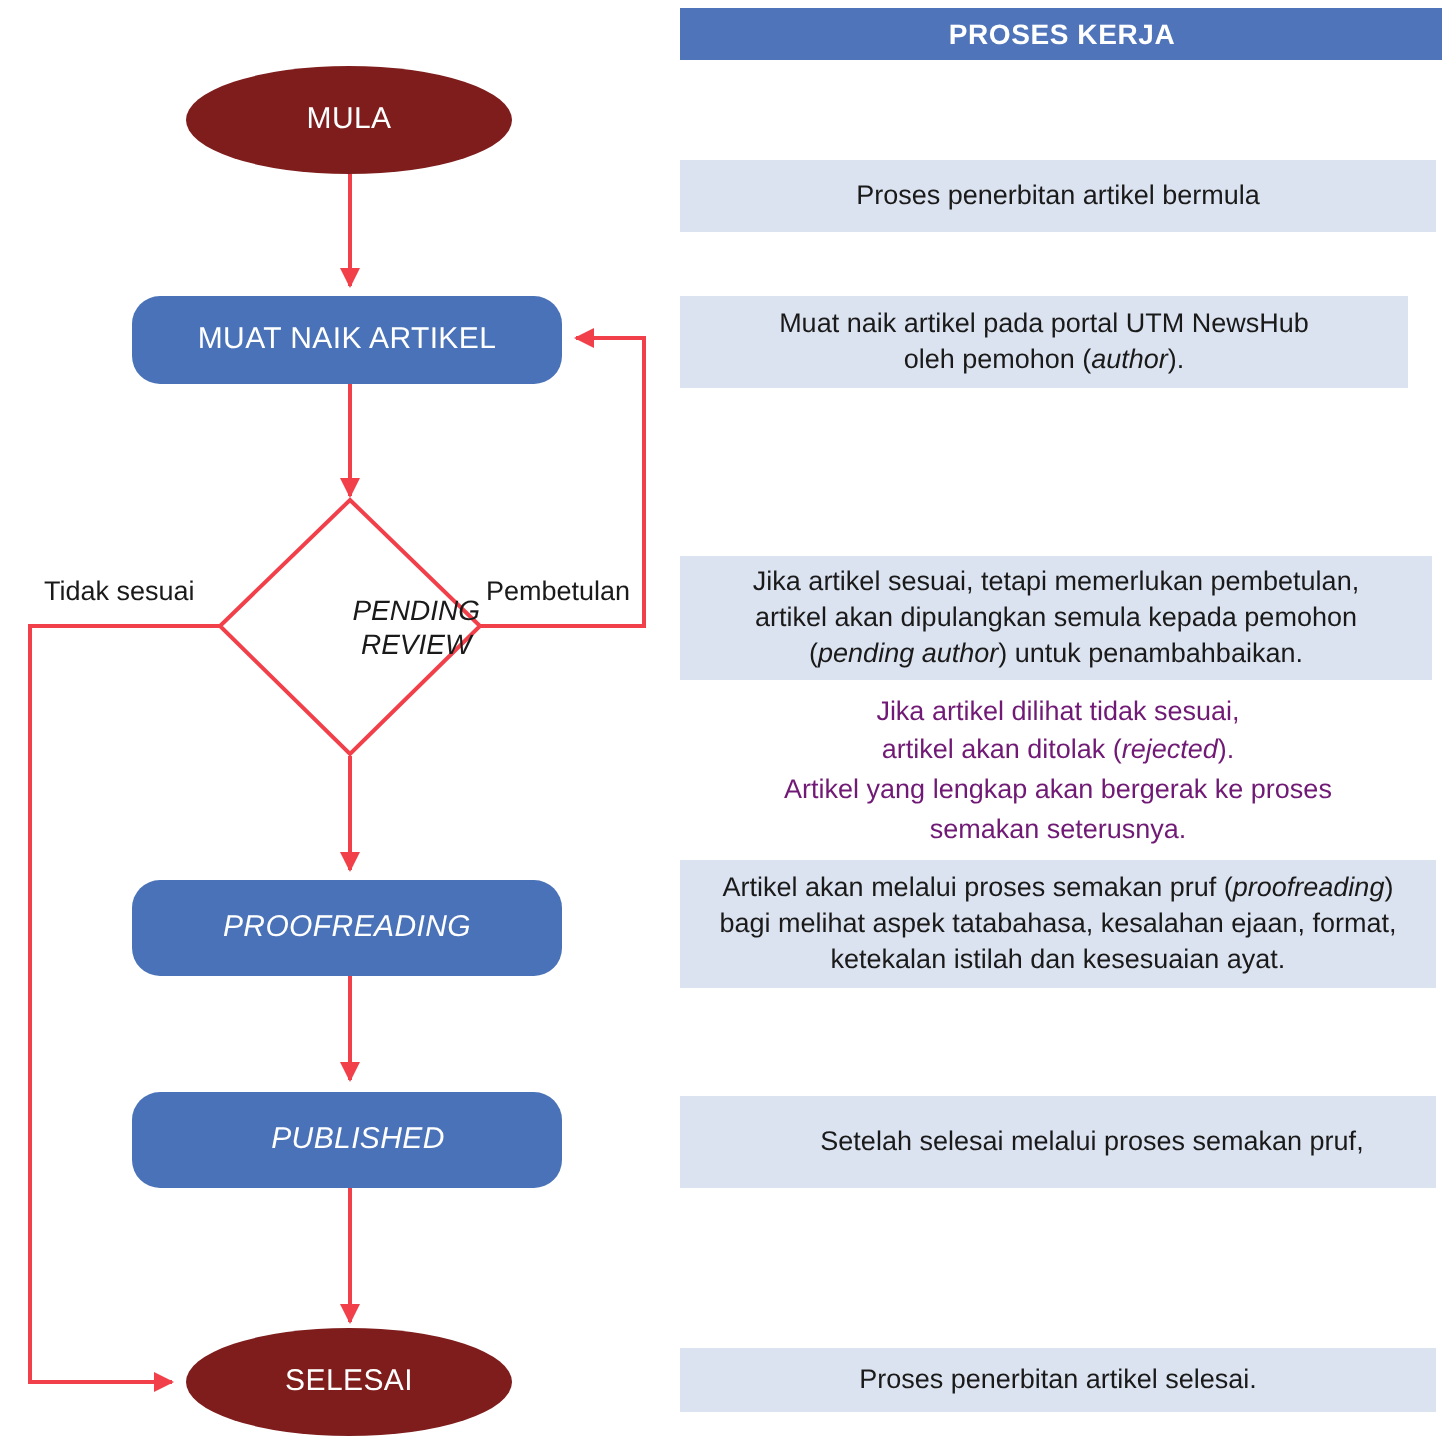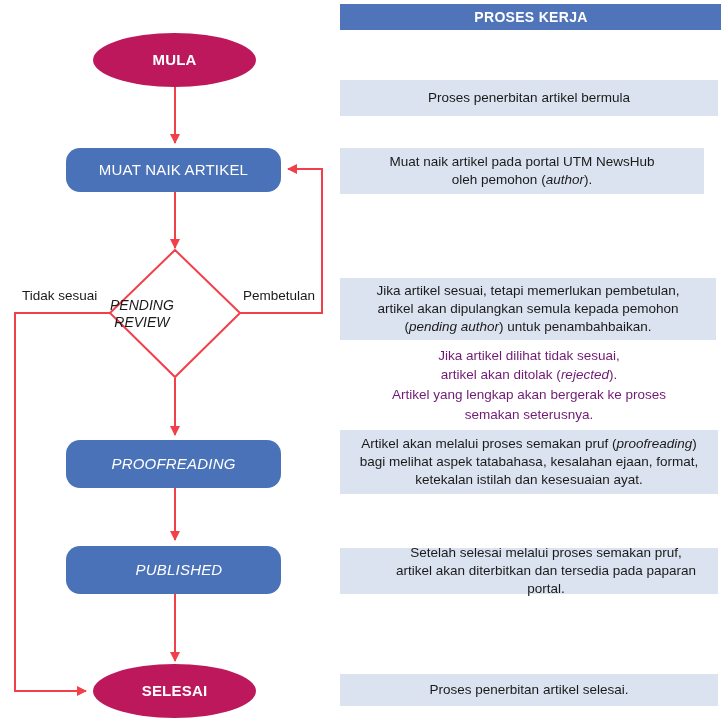--- a/index.html
+++ b/index.html
@@ -34,35 +34,34 @@
     display: flex;
     align-items: center;
     justify-content: center;
     text-align: center;
     color: #ffffff;
     font-size: 15px;
     letter-spacing: .2px;
     line-height: 1.15;
   }
   .node.terminator {
-    background: #be185d;
+    background: #7f1d1d;
     border-radius: 50%;
-    font-weight: bold;
   }
   .node.process {
     background: #4A72B8;
     border-radius: 14px;
   }
   .node.italic { font-style: italic; }
 
   .decision {
     position: absolute;
     display: flex;
     align-items: center;
-    justify-content: flex-start;
+    justify-content: flex-end;
   }
   .decision .dtext {
     position: relative;
     z-index: 2;
     color: #1a1a1a;
     font-size: 14px;
     font-style: italic;
     text-align: center;
     line-height: 1.2;
     white-space: pre-line;
@@ -196,21 +195,20 @@
       <div class="panel note" style="left: 340px; width: 378px; top: 430px; height: 64px;">
         <div>
           <div><span>Artikel akan melalui proses semakan pruf (</span><i>proofreading</i><span>)</span></div>
           <div><span>bagi melihat aspek tatabahasa, kesalahan ejaan, format,</span></div>
           <div><span>ketekalan istilah dan kesesuaian ayat.</span></div>
         </div>
       </div>
       <div class="panel note" style="left: 340px; width: 378px; top: 548px; height: 46px; padding-left: 44px;">
         <div>
           <div><span>Setelah selesai melalui proses semakan pruf,</span></div>
-          <div><span>artikel akan diterbitkan dan tersedia pada paparan portal.</span></div>
         </div>
       </div>
       <div class="panel note" style="left: 340px; width: 378px; top: 674px; height: 32px;">
         <div>
           <div><span>Proses penerbitan artikel selesai.</span></div>
         </div>
       </div>
     </div>
 
 </div>

